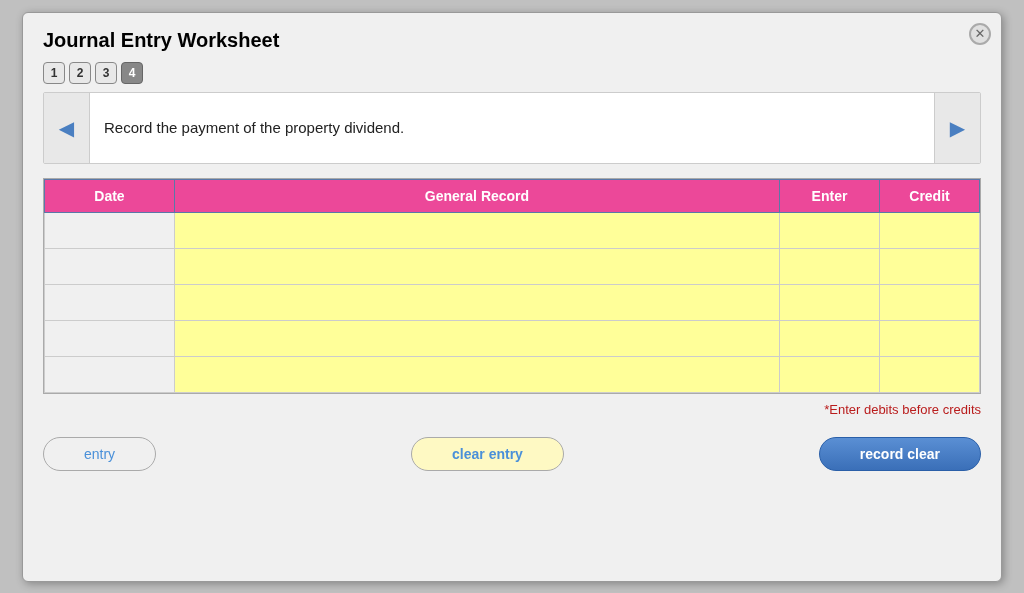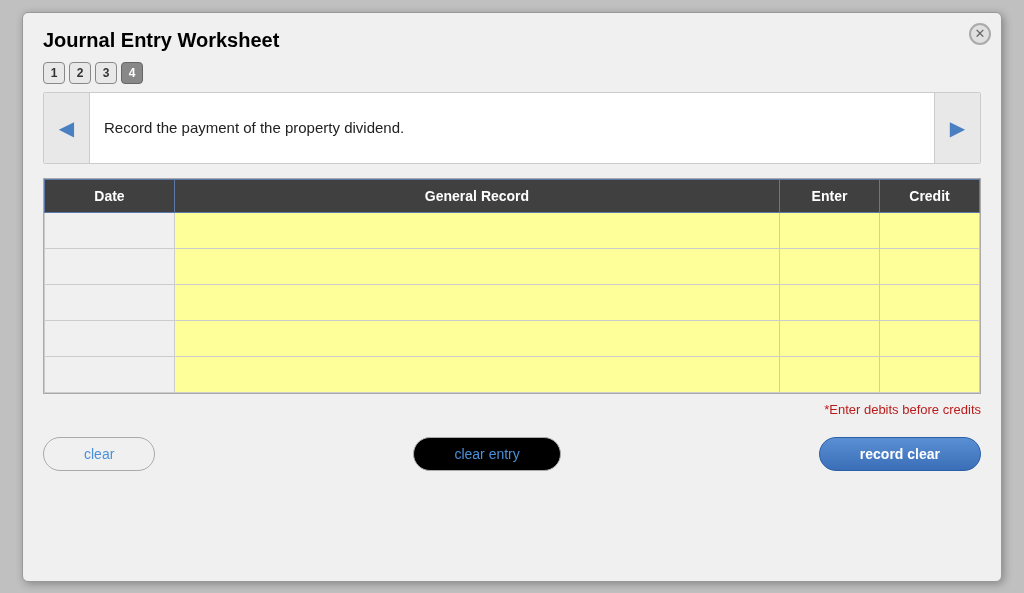--- a/index.html
+++ b/index.html
@@ -117,21 +117,21 @@
       margin-bottom: 4px;
     }
 
     table {
       width: 100%;
       border-collapse: collapse;
       font-size: 14px;
     }
 
     thead tr th {
-      background: #404040;
+      background: #ec4899;
       color: #fff;
       font-weight: bold;
       padding: 8px 10px;
       border: 1px solid #5a78a8;
       text-align: center;
     }
 
     thead tr th:first-child {
       text-align: center;
       width: 130px;
@@ -181,28 +181,28 @@
       border: 1px solid #aaa;
       border-radius: 20px;
       padding: 8px 40px;
       font-size: 14px;
       color: #4a90d9;
       cursor: pointer;
       font-weight: normal;
     }
 
     .btn-clear {
-      background: #000000;
+      background: #fef9c3;
       border: 1px solid #aaa;
       border-radius: 20px;
       padding: 8px 40px;
       font-size: 14px;
       color: #4a90d9;
       cursor: pointer;
-      font-weight: normal;
+      font-weight: bold;
     }
 
     .btn-record {
       background: linear-gradient(to bottom, #5a8fd4, #3a6fb8);
       border: 1px solid #2a5fa8;
       border-radius: 20px;
       padding: 8px 40px;
       font-size: 14px;
       color: #fff;
       cursor: pointer;
@@ -276,18 +276,18 @@
           <td class="editable-cell"></td>
           <td class="editable-cell"></td>
         </tr>
       </tbody>
     </table>
   </div>
 
   <div class="hint-text">*Enter debits before credits</div>
 
   <div class="button-row">
-    <button class="btn-done">clear</button>
+    <button class="btn-done">entry</button>
     <button class="btn-clear">clear entry</button>
     <button class="btn-record">record clear</button>
   </div>
 
 </div>
 
 </body></html>

